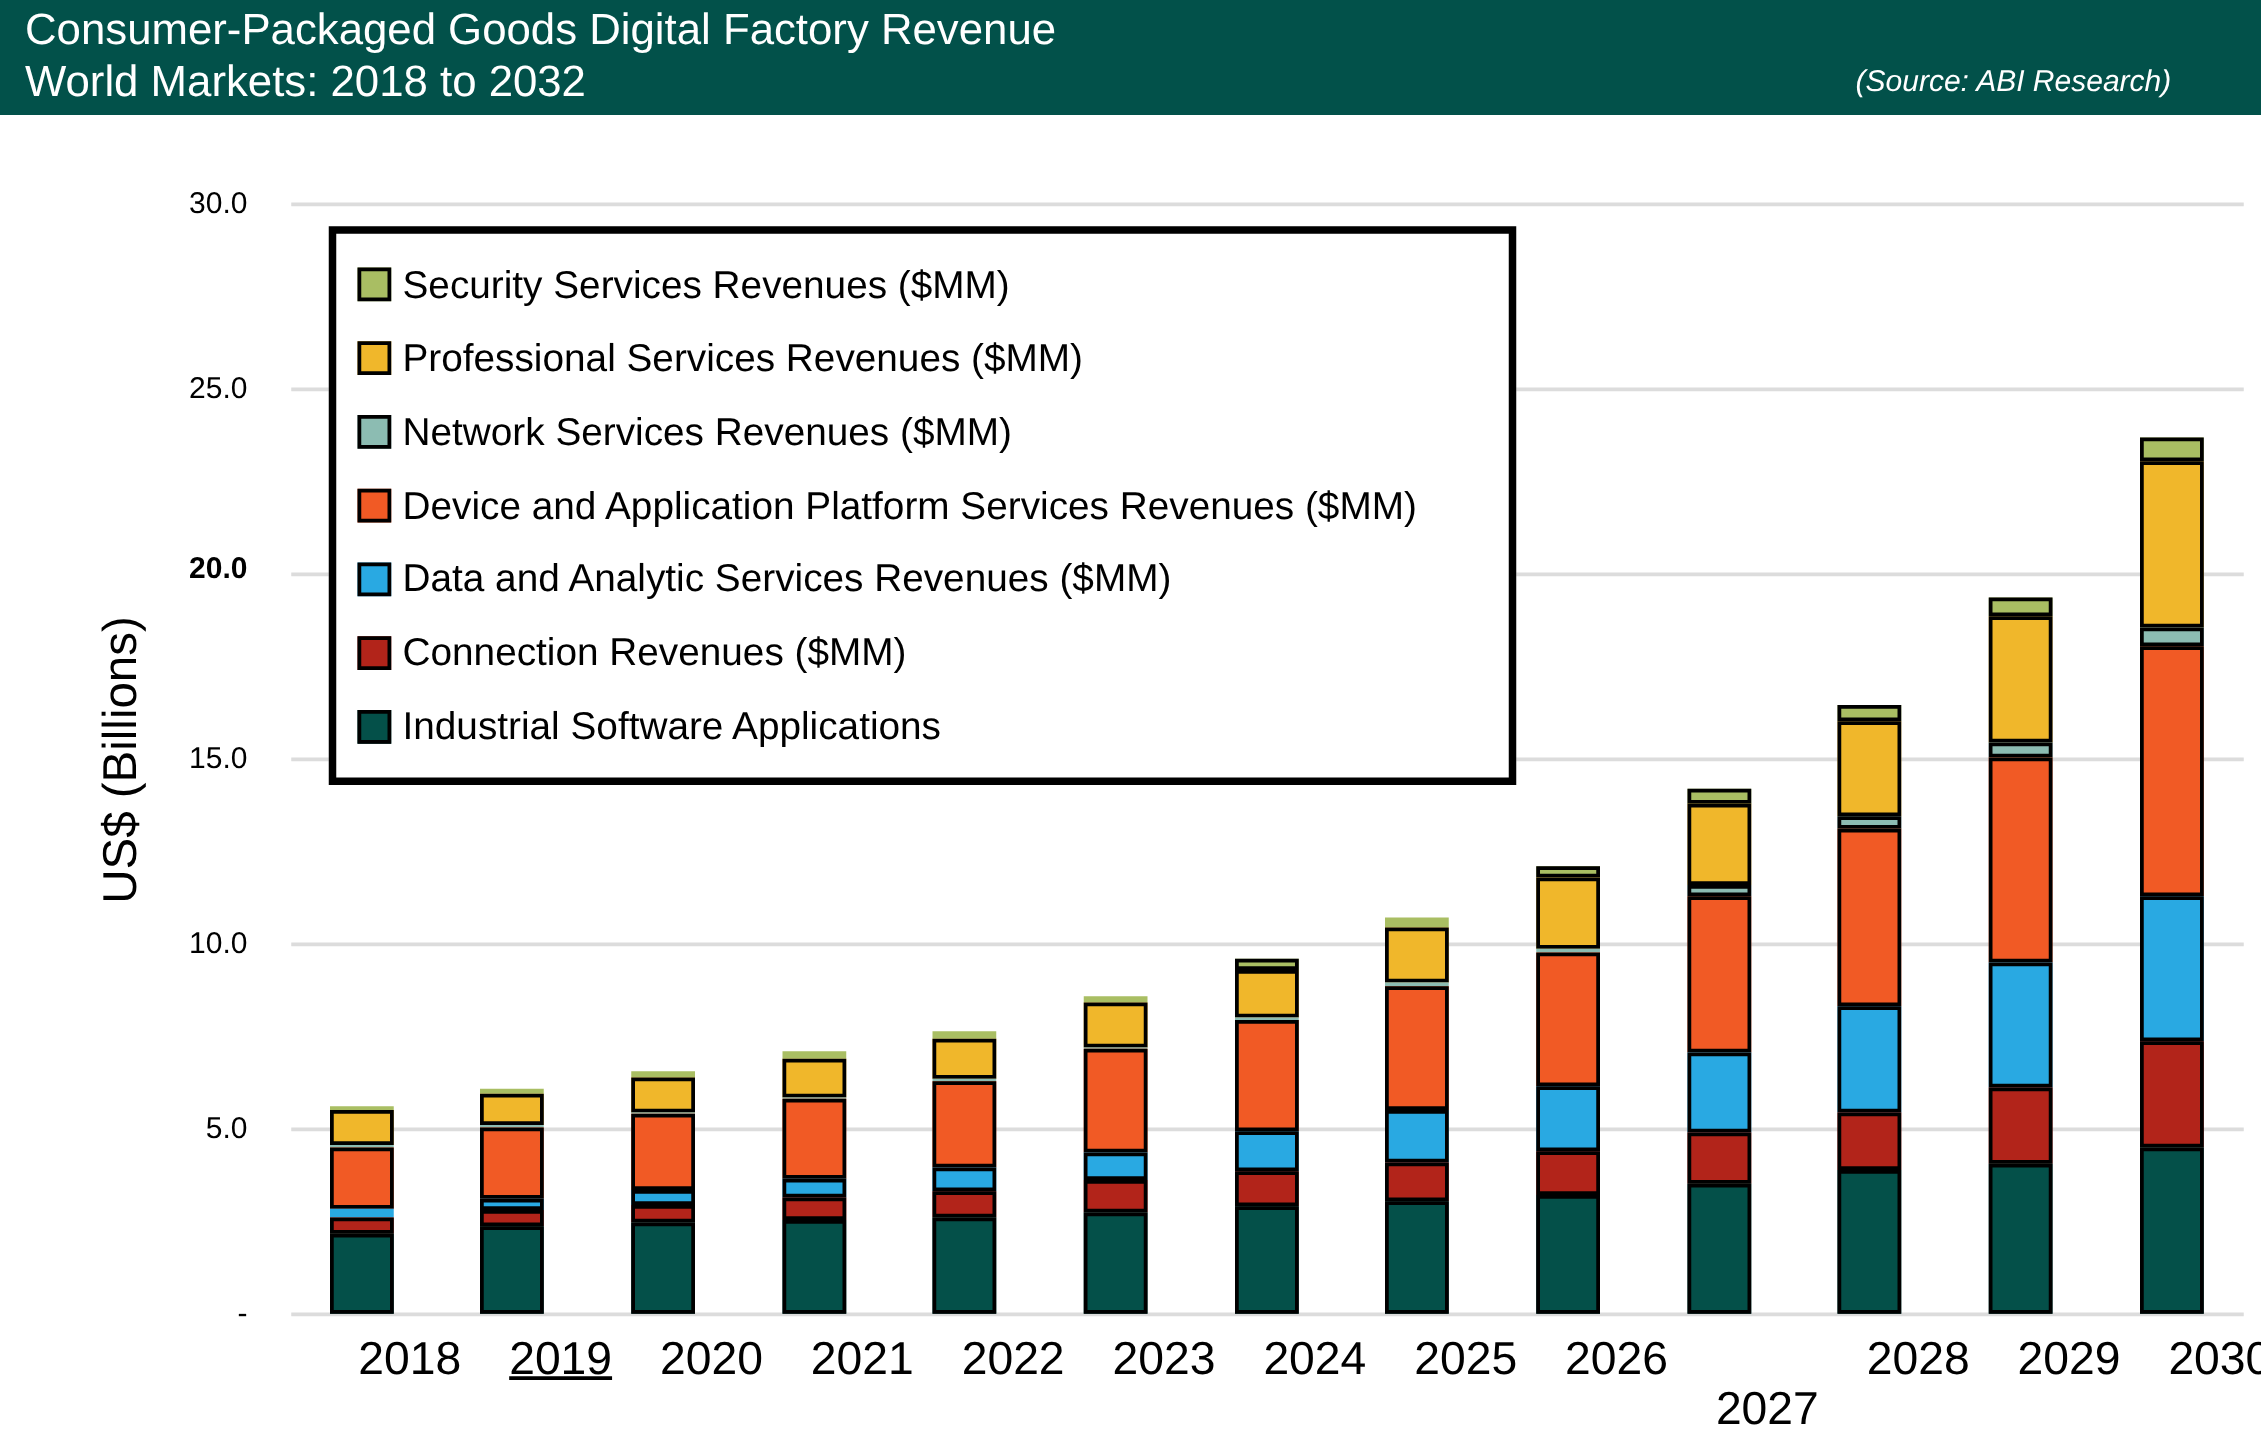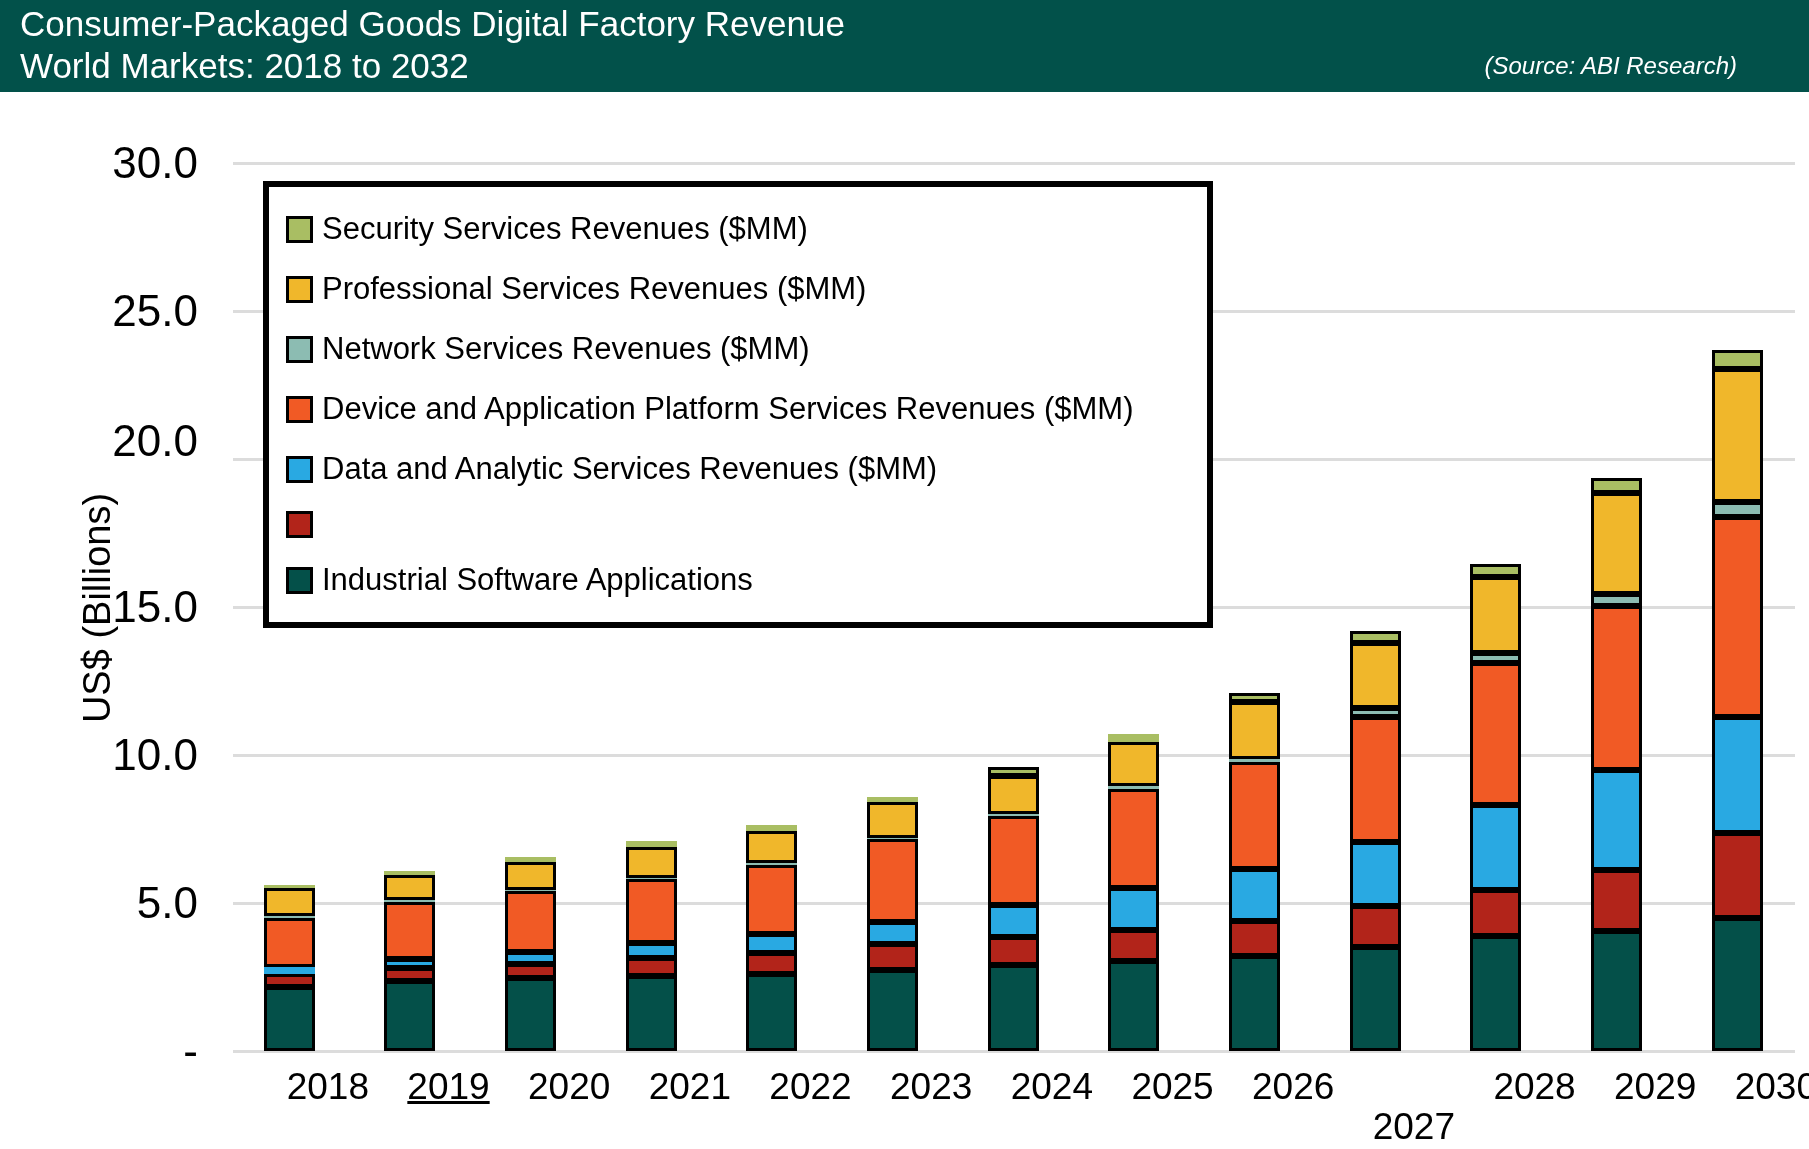--- a/index.html
+++ b/index.html
@@ -6,21 +6,21 @@
   .stage{position:relative;width:1809px;height:1149px;background:#ffffff;
          font-family:"Liberation Sans", sans-serif;overflow:hidden;}
 
   
   .header{position:absolute;left:0;top:0;width:1809px;height:92px;}
   .header .titles{position:absolute;left:20px;top:3px;color:#fff;font-size:35px;line-height:42px;}
   .header .source{position:absolute;right:72px;bottom:12px;color:#fff;font-size:24px;font-style:italic;}
 
   
   .gridline{position:absolute;left:233px;width:1562px;height:3px;}
-  .ytick{position:absolute;left:58px;width:140px;text-align:right;font-size:44px;line-height:38px;color:#000;}
+  .ytick{position:absolute;left:58px;width:140px;text-align:right;font-size:24px;line-height:38px;color:#000;}
   .ytitle{position:absolute;left:97px;top:608px;transform:translate(-50%,-50%) rotate(-90deg);
           transform-origin:center;font-size:38px;color:#000;white-space:nowrap;}
   .xtick{position:absolute;top:1066px;width:160px;text-align:right;font-size:37px;color:#000;}
 
   .bar{position:absolute;bottom:98px;width:51px;display:flex;flex-direction:column-reverse;}
   .seg{width:100%;box-sizing:border-box;border:3px solid #000;}
   .seg.thin{border:none;}
 
   
   .legend{position:absolute;left:263px;top:181px;width:950px;height:447px;background:#fff;
@@ -47,21 +47,21 @@
   <div id="plot">
       <div class="gridline" style="top: 1049.5px; background: rgb(220, 220, 220);"></div>
       <div class="ytick" style="top: 1032px;">-</div>
       <div class="gridline" style="top: 901.5px; background: rgb(220, 220, 220);"></div>
       <div class="ytick" style="top: 884px;">5.0</div>
       <div class="gridline" style="top: 753.5px; background: rgb(220, 220, 220);"></div>
       <div class="ytick" style="top: 736px;">10.0</div>
       <div class="gridline" style="top: 605.5px; background: rgb(220, 220, 220);"></div>
       <div class="ytick" style="top: 588px;">15.0</div>
       <div class="gridline" style="top: 457.5px; background: rgb(220, 220, 220);"></div>
-      <div class="ytick" style="top: 422px;">20.0</div>
+      <div class="ytick" style="top: 436px; font-weight: bold;">20.0</div>
       <div class="gridline" style="top: 309.5px; background: rgb(220, 220, 220);"></div>
       <div class="ytick" style="top: 292px;">25.0</div>
       <div class="gridline" style="top: 161.5px; background: rgb(220, 220, 220);"></div>
       <div class="ytick" style="top: 144px;">30.0</div>
     </div>
 
   <div class="legend" id="legend" style="border-color: rgb(0, 0, 0);">
       <div class="legend-item">
         <span class="legend-swatch" style="background: rgb(169, 190, 99);"></span>
         <span>Security Services Revenues ($MM)</span>
@@ -77,20 +77,21 @@
       <div class="legend-item">
         <span class="legend-swatch" style="background: rgb(241, 90, 37);"></span>
         <span>Device and Application Platform Services Revenues ($MM)</span>
       </div>
       <div class="legend-item">
         <span class="legend-swatch" style="background: rgb(41, 169, 226);"></span>
         <span>Data and Analytic Services Revenues ($MM)</span>
       </div>
       <div class="legend-item">
         <span class="legend-swatch" style="background: rgb(178, 36, 26);"></span>
+        <span>Connection Revenues ($MM)</span>
       </div>
       <div class="legend-item">
         <span class="legend-swatch" style="background: rgb(4, 80, 73);"></span>
         <span>Industrial Software Applications</span>
       </div>
     </div>
 
 <div class="bar" style="left: 263.5px;">
       <div class="seg" style="height: 63.64px; background: rgb(4, 80, 73); border-color: rgb(0, 0, 0);"></div>
       <div class="seg" style="height: 13.32px; background: rgb(178, 36, 26); border-color: rgb(0, 0, 0);"></div>

